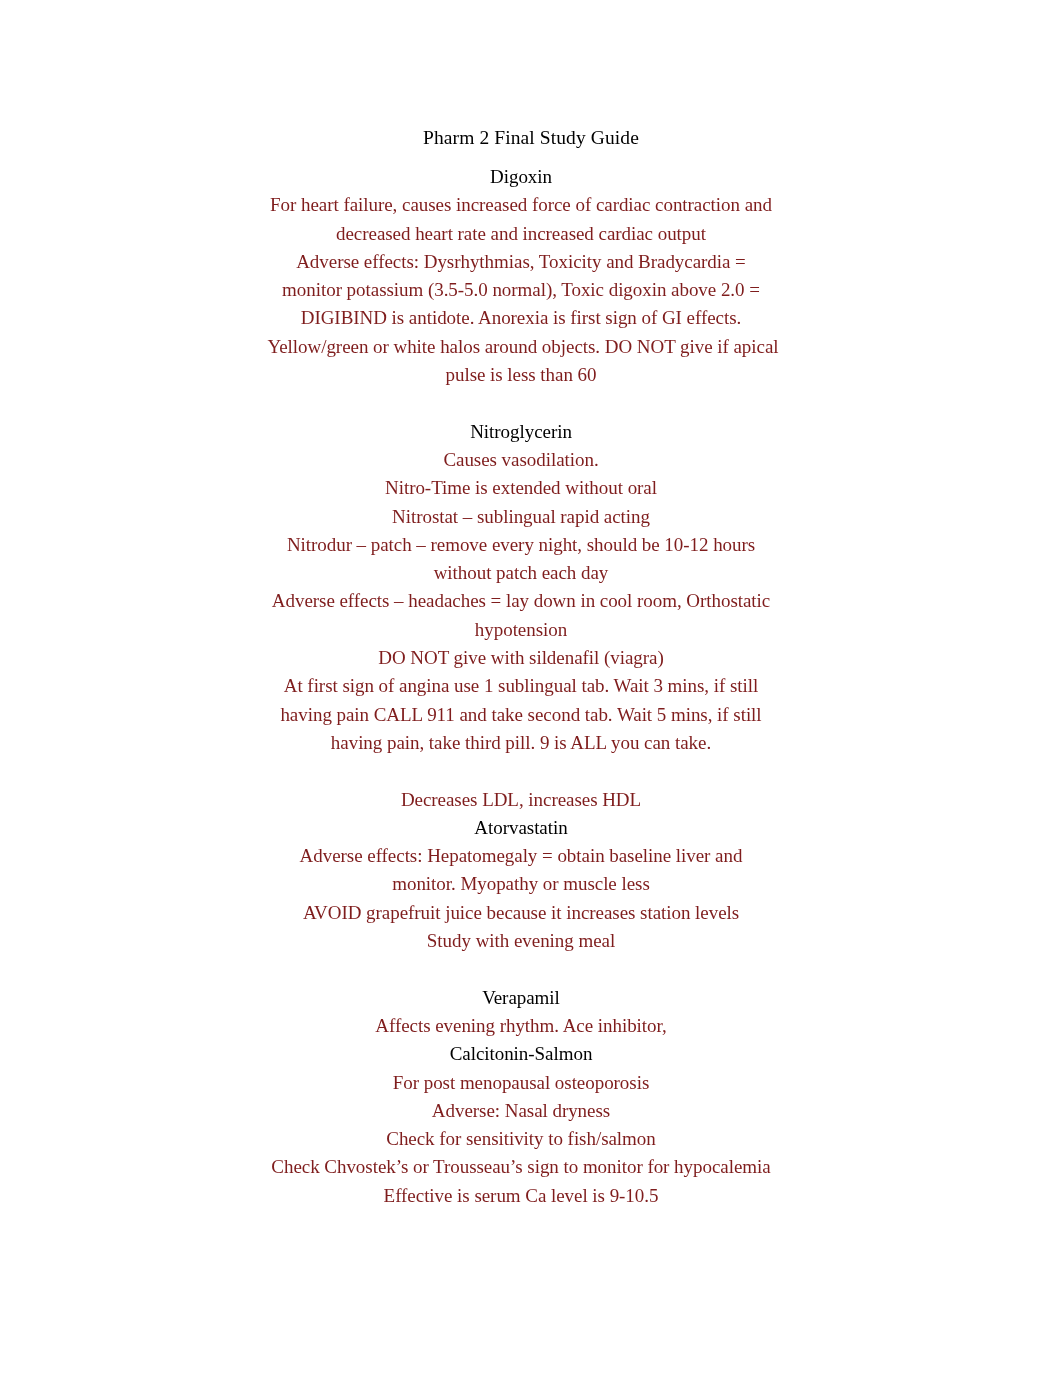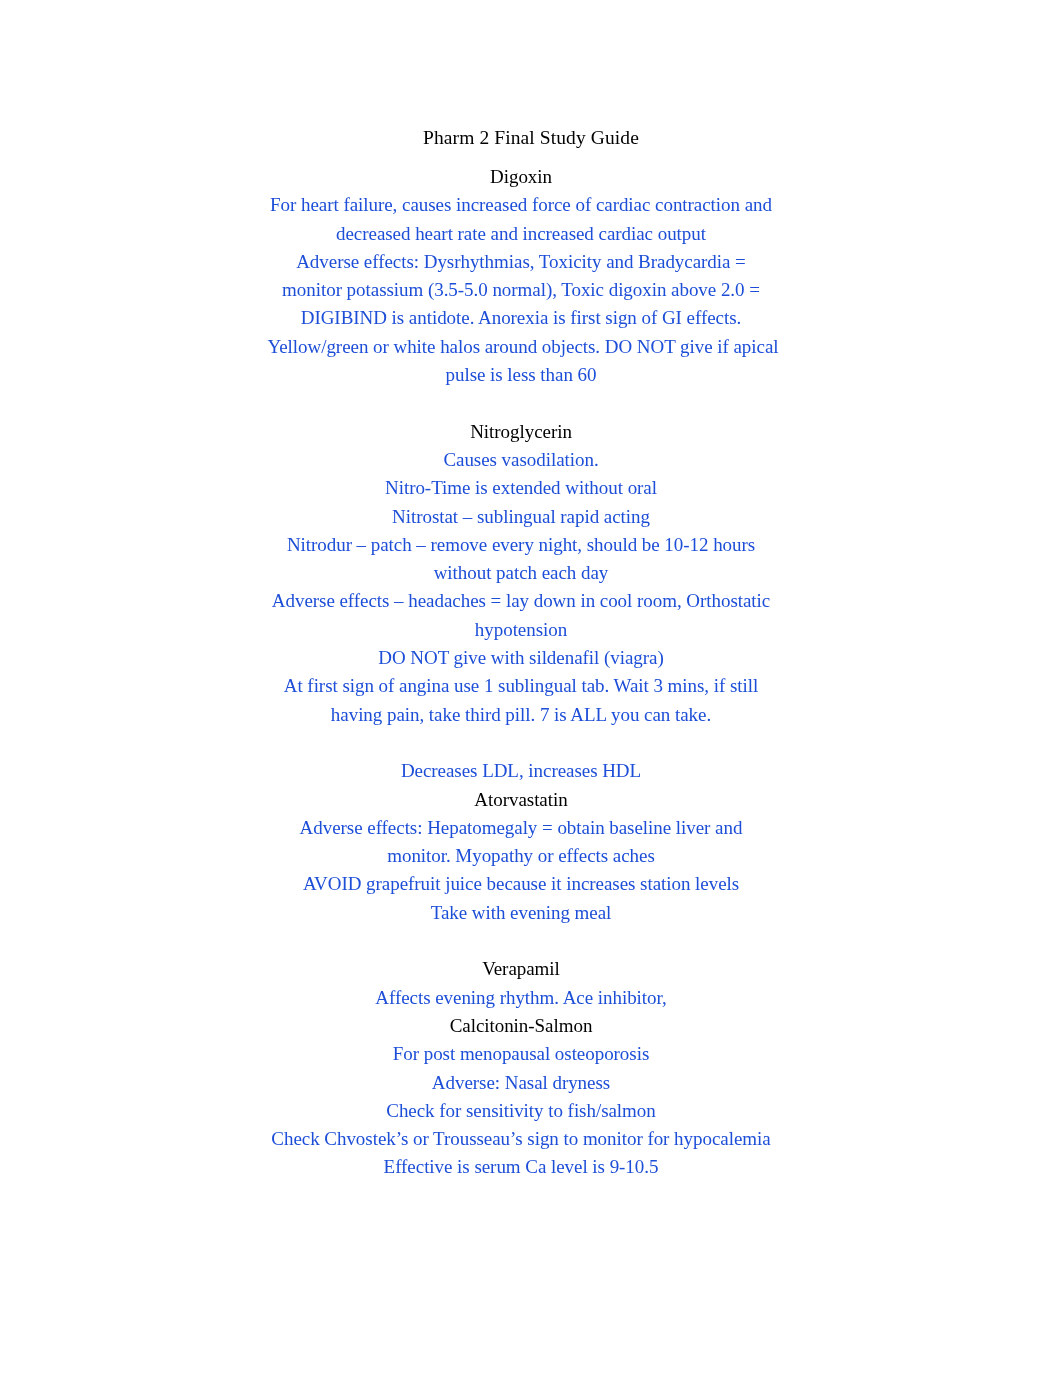--- a/index.html
+++ b/index.html
@@ -43,21 +43,21 @@
     font-size: 19px;
     line-height: 28.3px;
     white-space: pre;
     letter-spacing: -0.05px;
     text-align: center;
   }
   .heading {
     color: #000000;
   }
   .body-red {
-    color: #1d4ed8;
+    color: #7f1d1d;
   }
   .spacer {
     font-size: 25.5px;
     line-height: 28.3px;
     height: 28.3px;
   }
   .tab-gap {
     display: inline-block;
     width: 100px;
   }
@@ -88,32 +88,33 @@
       <div class="line heading">Nitroglycerin</div>
       <div class="line body-red">Causes vasodilation.</div>
       <div class="line body-red">Nitro-Time is extended without oral</div>
       <div class="line body-red">Nitrostat – sublingual rapid acting</div>
       <div class="line body-red">Nitrodur – patch – remove every night, should be 10-12 hours</div>
       <div class="line body-red">without patch each day</div>
       <div class="line body-red">Adverse effects – headaches = lay down in cool room, Orthostatic</div>
       <div class="line body-red">hypotension</div>
       <div class="line body-red">DO NOT give with sildenafil (viagra)</div>
       <div class="line body-red">At first sign of angina use 1 sublingual tab. Wait 3 mins, if still</div>
-      <div class="line body-red">having pain, take third pill. 7 is ALL you can take.</div>
+      <div class="line body-red">having pain CALL 911 and take second tab. Wait 5 mins, if still</div>
+      <div class="line body-red">having pain, take third pill. 9 is ALL you can take.</div>
     </div>
 
     <div class="spacer">&nbsp;</div>
 
     <div>
       <div class="line body-red">Decreases LDL, increases HDL</div>
       <div class="line heading">Atorvastatin</div>
       <div class="line body-red">Adverse effects: Hepatomegaly = obtain baseline liver and</div>
-      <div class="line body-red">monitor. Myopathy or effects aches</div>
+      <div class="line body-red">monitor. Myopathy or muscle less</div>
       <div class="line body-red">AVOID grapefruit juice because it increases station levels</div>
-      <div class="line body-red">Take with evening meal</div>
+      <div class="line body-red">Study with evening meal</div>
     </div>
 
     <div class="spacer">&nbsp;</div>
 
     <div>
       <div class="line heading">Verapamil</div>
       <div class="line body-red">Affects evening rhythm. Ace inhibitor,</div>
     </div>
 
     <div>

